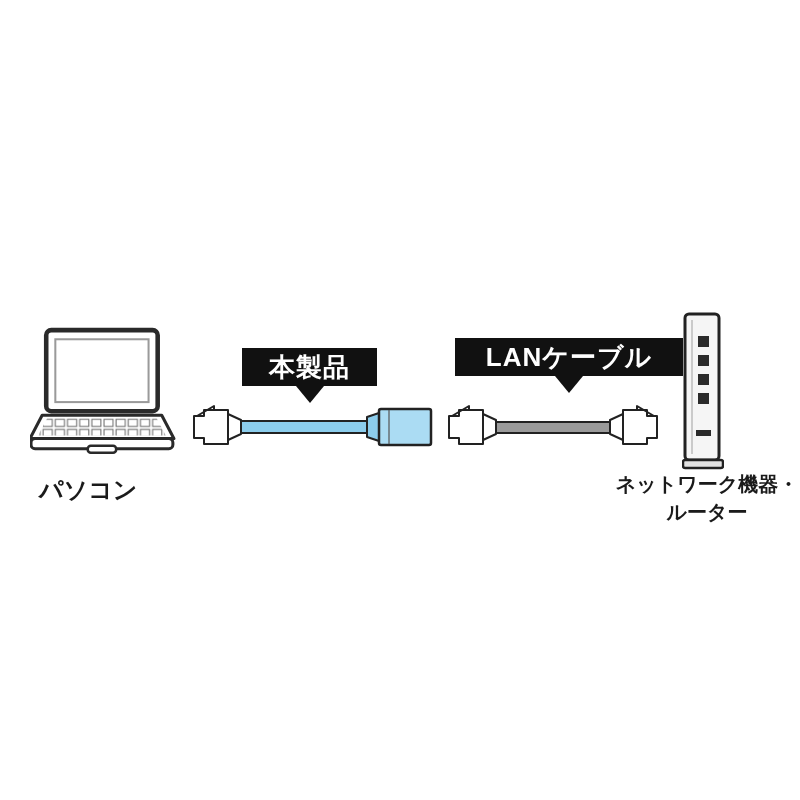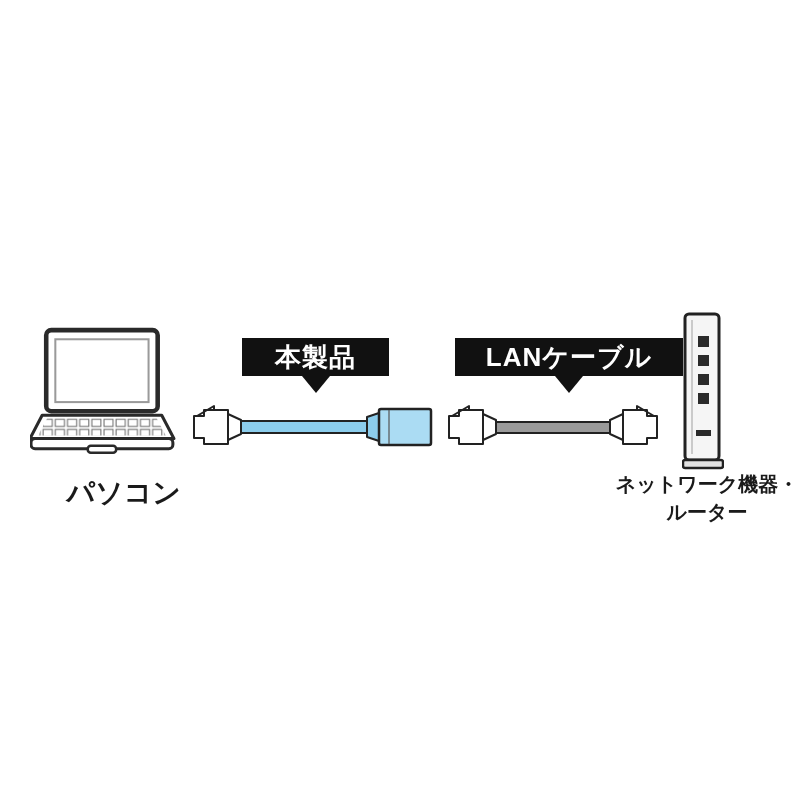--- a/index.html
+++ b/index.html
@@ -20,36 +20,36 @@
   .blue-assembly { left: 193px; top: 401px; width: 240px; height: 52px; }
   .gray-assembly { left: 448px; top: 401px; width: 210px; height: 52px; }
   .router-illu   { left: 682px; top: 312px; width: 42px;  height: 158px; }
 
   .caption {
     position: absolute;
     color: #1a1a1a;
     font-weight: 700;
   }
   .laptop-caption {
-    left: 16px; top: 474px; width: 165px;
-    text-align: right; font-size: 28px;
+    left: 39px; top: 474px; width: 165px;
+    text-align: left; font-size: 24px;
   }
   .router-caption {
     left: 606px; top: 471px; width: 202px;
     text-align: center; font-size: 20px; line-height: 1.38;
   }
 
   .callout {
     position: absolute;
     background: #111111;
     color: #ffffff;
     height: 38px;
     display: flex; align-items: center; justify-content: center;
   }
-  .callout-product { left: 242px; top: 338px; width: 147px; }
+  .callout-product { left: 242px; top: 348px; width: 135px; }
   .callout-lan     { left: 455px; top: 338px; width: 228px; }
   .callout-text {
     font-size: 26px; font-weight: 700; letter-spacing: 1px;
     white-space: nowrap;
   }
   .callout-arrow {
     position: absolute;
     top: 38px; left: 50%;
     transform: translateX(-50%);
     width: 0; height: 0;

